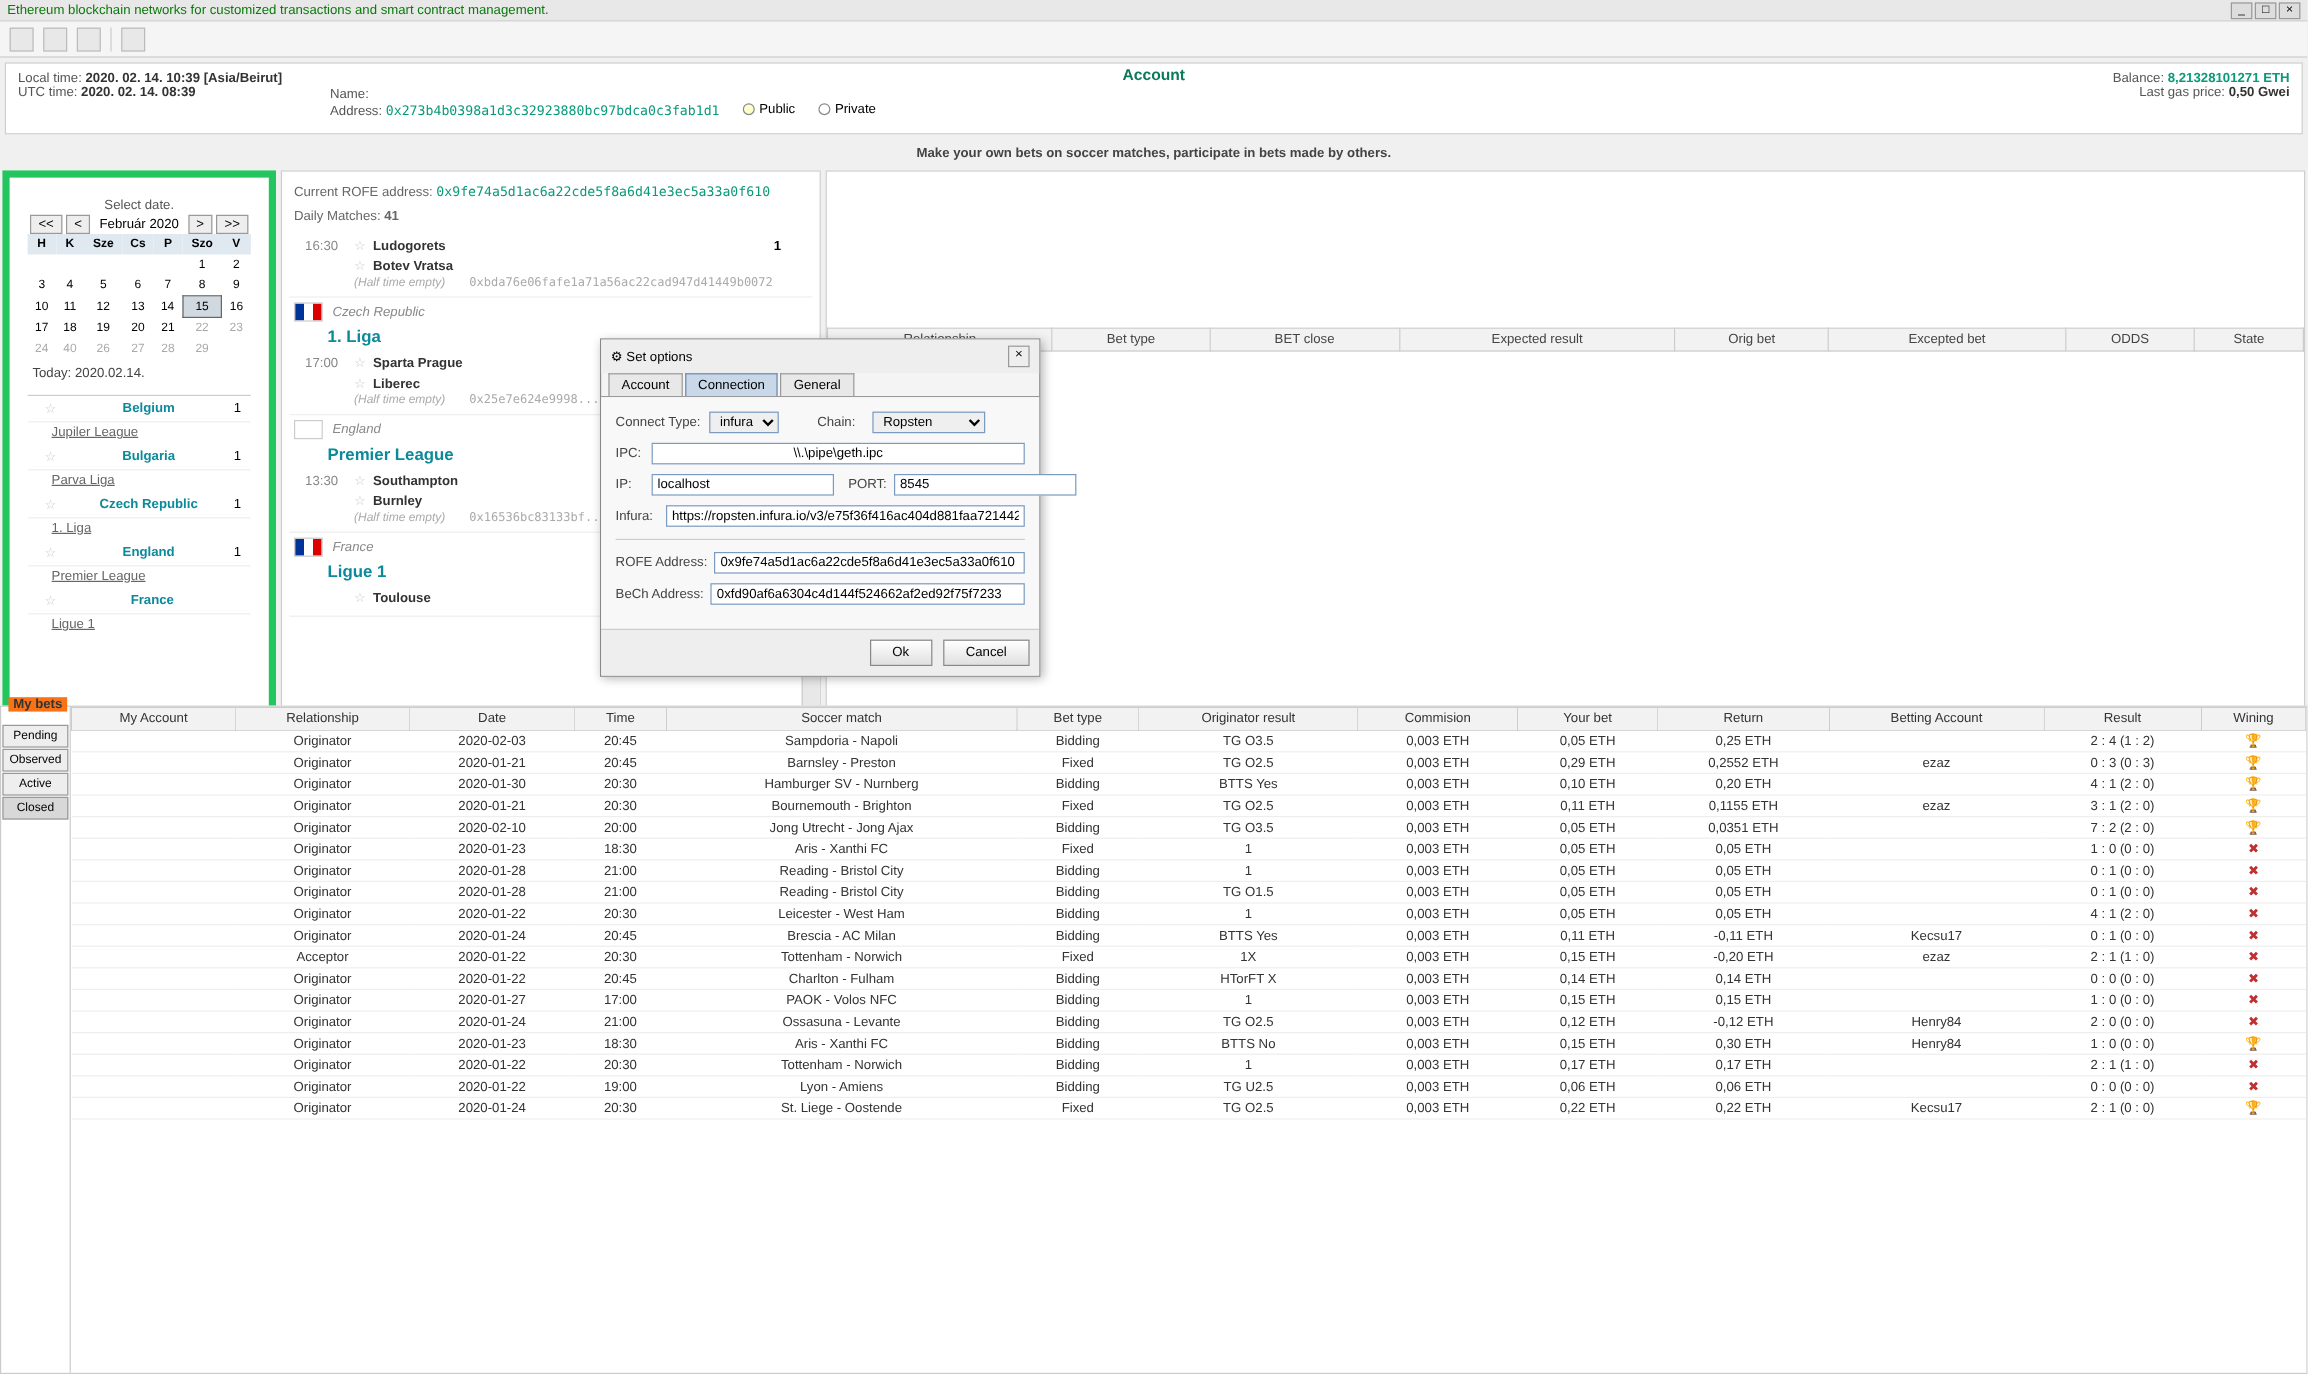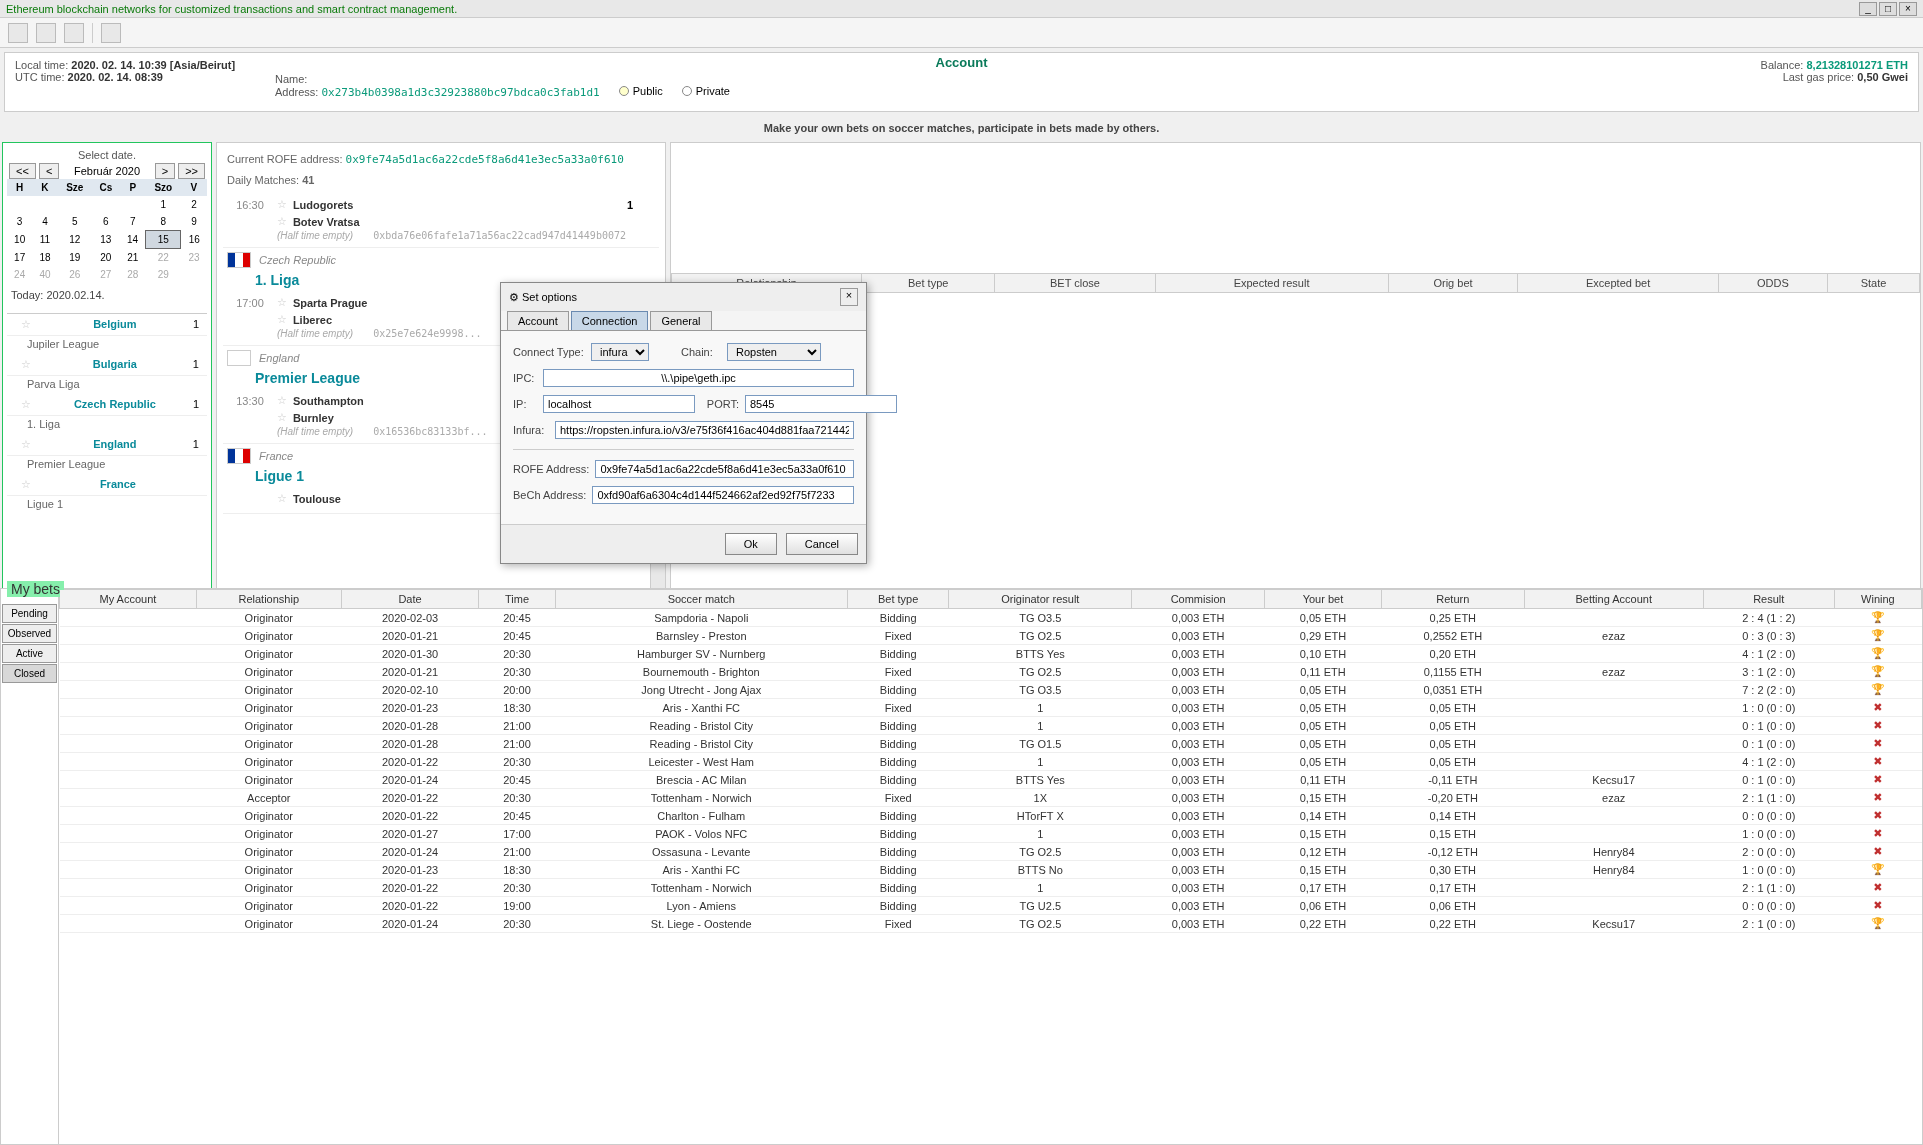--- a/index.html
+++ b/index.html
@@ -15,35 +15,35 @@
 .account-middle { flex: 1; padding: 6px 10px; position: relative; }
 .account-right { padding: 6px 10px; width: 260px; text-align: right; }
 .account-title { position: absolute; left: 50%; transform: translateX(-50%); top: 2px; font-weight: bold; color: #0a7a5a; font-size: 13px; }
 .label-text { color: #555; }
 .value-text { color: #333; font-weight: bold; }
 .teal-text { color: #0a9a7a; font-weight: bold; }
 .address-text { color: #0a9a7a; font-family: monospace; }
 .radio-opt { display: inline-flex; align-items: center; gap: 4px; margin-left: 16px; }
 .subtitle { text-align: center; color: #444; font-weight: bold; padding: 6px; }
 .main-area { display: flex; height: 490px; }
-.calendar-panel { width: 210px; border: 1px solid #22c55e; background: #fff; padding: 4px; margin: 2px; }
+.calendar-panel { width: 228px; border: 6px solid #22c55e; background: #fff; padding: 15px; margin: 2px; }
 .cal-header { text-align: center; color: #555; padding: 2px; }
 .cal-nav { display: flex; align-items: center; justify-content: space-between; padding: 2px; }
 .cal-nav-btn { border: 1px solid #999; padding: 1px 6px; background: #eee; }
 .cal-month { flex: 1; text-align: center; }
 .cal-table { width: 100%; border-collapse: collapse; }
 .cal-table th, .cal-table td { text-align: center; padding: 3px; font-size: 10px; }
 .cal-table th { background: #e0e8f0; }
 .cal-today-cell { border: 1px solid #666; background: #d0d8e0; }
 .cal-gray { color: #aaa; }
 .cal-today-row { padding: 6px 4px; color: #444; }
 .country-list { margin-top: 6px; border-top: 1px solid #ccc; max-height: 260px; overflow: auto; }
 .country-item { display: flex; justify-content: space-between; padding: 4px 8px; border-bottom: 1px solid #eee; }
 .country-name { color: #0a8a9a; font-weight: bold; }
-.league-name { color: #666; padding: 2px 8px 4px 20px; display: flex; justify-content: space-between; }
+.league-name { color: #666; padding: 2px 8px 4px 20px; display: flex; justify-content: space-between; text-decoration: underline; }
 .matches-panel { width: 450px; border: 1px solid #ccc; background: #fff; margin: 2px; padding: 6px; overflow: hidden; position: relative; }
 .rofe-line { padding: 4px; color: #666; }
 .daily-line { padding: 4px; color: #666; }
 .match-block { padding: 6px; border-bottom: 1px solid #eee; }
 .country-header { display: flex; align-items: center; gap: 8px; padding: 4px; }
 .flag { width: 24px; height: 16px; border: 1px solid #ccc; }
 .country-label { color: #888; font-style: italic; }
 .league-label { color: #0a8a9a; font-weight: bold; font-size: 14px; padding-left: 32px; }
 .match-row { display: flex; align-items: center; padding: 2px 0; text-align: center; }
 .match-time { width: 42px; color: #888; }
@@ -61,21 +61,21 @@
 .modal-tab { padding: 3px 10px; border: 1px solid #999; border-bottom: none; background: #e8e8e8; margin-right: 2px; font-size: 11px; }
 .modal-tab.active { background: #c8d8e8; border-color: #6a8ab0; }
 .modal-body { padding: 12px; background: #f8f8f8; }
 .form-row { display: flex; align-items: center; margin-bottom: 8px; gap: 6px; }
 .form-label { color: #444; min-width: 72px; }
 .form-input { border: 1px solid #7a9ac0; padding: 2px 4px; font-size: 11px; }
 .form-select { border: 1px solid #7a9ac0; padding: 1px 4px; }
 .modal-footer { padding: 8px; text-align: right; background: #eee; border-top: 1px solid #ccc; }
 .modal-btn { padding: 4px 18px; border: 1px solid #888; background: linear-gradient(#fff,#e0e0e0); margin-left: 6px; }
 .mybets-section { position: absolute; bottom: 0; left: 0; right: 0; top: 588px; border: 1px solid #ccc; background: #fff; }
-.mybets-title { position: absolute; top: -8px; left: 6px; background: #86efac; padding: 0 4px; color: #333; font-weight: normal; font-size: 14px; }
+.mybets-title { position: absolute; top: -8px; left: 6px; background: #f97316; padding: 0 4px; color: #333; font-weight: bold; font-size: 11px; }
 .mybets-content { display: flex; height: 100%; }
 .status-tabs { width: 58px; border-right: 1px solid #ccc; padding-top: 14px; }
 .status-tab { padding: 3px 4px; border: 1px solid #999; margin: 1px; text-align: center; font-size: 10px; background: #eee; }
 .status-tab.active { background: #d8d8d8; }
 .bets-table-wrap { flex: 1; overflow: auto; }
 .bets-table { width: 100%; border-collapse: collapse; }
 .bets-table th { border: 1px solid #ccc; padding: 3px; background: #f2f2f2; color: #333; font-weight: normal; text-align: center; position: sticky; top: 0; }
 .bets-table td { border-bottom: 1px solid #eee; padding: 2px 4px; text-align: center; color: #333; white-space: nowrap; }
 .originator { color: #0a8a6a; }
 .tg-result { color: #0a8a6a; }

